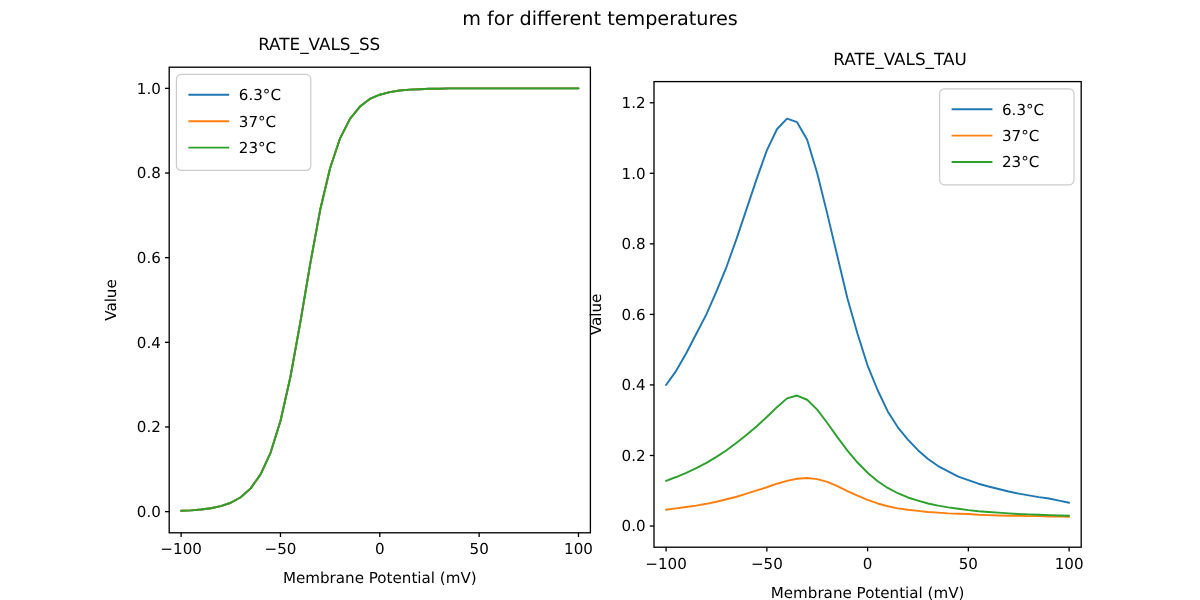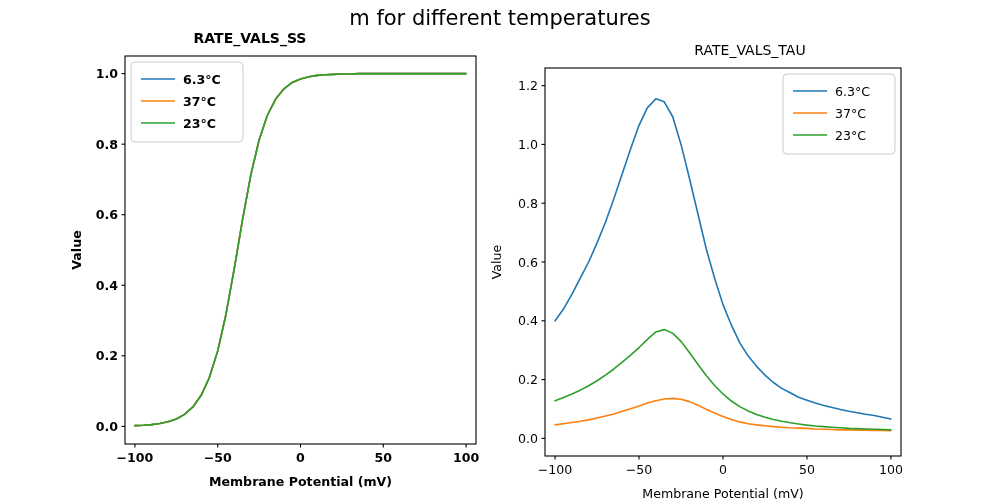--- a/index.html
+++ b/index.html
@@ -4,21 +4,21 @@
 <style>
   html,body{margin:0;padding:0;}
   body{
     width:1000px;height:500px;background:#ffffff;
     font-family:"DejaVu Sans","Liberation Sans",sans-serif;
     overflow:hidden;
   }
   #figure{position:relative;width:1000px;height:500px;}
   .fig-title{
     position:absolute;left:0;top:6px;width:1000px;text-align:center;
-    font-size:21px;color:#000;
+    font-size:16px;color:#000;
   }
   .panel{position:absolute;top:0;height:500px;}
   .panel-title{
     position:absolute;width:100%;text-align:center;font-size:14px;color:#000;
   }
   svg{display:block;position:absolute;left:0;top:0;overflow:visible;}
   .spine{fill:none;stroke:#000;stroke-width:1.1;}
   .tick{stroke:#000;stroke-width:1.1;}
   .ticklabel{font-size:12.6px;fill:#000;font-family:"DejaVu Sans","Liberation Sans",sans-serif;}
   .axlabel{font-size:12.6px;fill:#000;font-family:"DejaVu Sans","Liberation Sans",sans-serif;}
@@ -27,21 +27,21 @@
   .legend-text{font-size:12.6px;fill:#000;font-family:"DejaVu Sans","Liberation Sans",sans-serif;}
   .legend-line{stroke-width:1.6;fill:none;}
 </style>
 </head>
 <body>
 
 <div id="figure">
 
   <div class="fig-title">m for different temperatures</div>
 
-  <div class="panel" id="panel-0" style="left:0px;width:500px;font-weight:bold;">
+  <div class="panel" id="panel-0" style="left:16px;width:500px;">
     <div class="panel-title" style="top:30px;">RATE_VALS_SS</div>
     <svg id="svg-0" width="500" height="500">
         <rect x="125" y="56" width="351" height="388" class="spine"></rect>
         <line x1="134.93396226415095" y1="444" x2="134.93396226415095" y2="447.5" class="tick"></line>
         <text x="134.93396226415095" y="462" class="ticklabel" text-anchor="middle">−100</text>
         <line x1="217.7169811320755" y1="444" x2="217.7169811320755" y2="447.5" class="tick"></line>
         <text x="217.7169811320755" y="462" class="ticklabel" text-anchor="middle">−50</text>
         <line x1="300.5" y1="444" x2="300.5" y2="447.5" class="tick"></line>
         <text x="300.5" y="462" class="ticklabel" text-anchor="middle">0</text>
         <line x1="383.2830188679245" y1="444" x2="383.2830188679245" y2="447.5" class="tick"></line>

